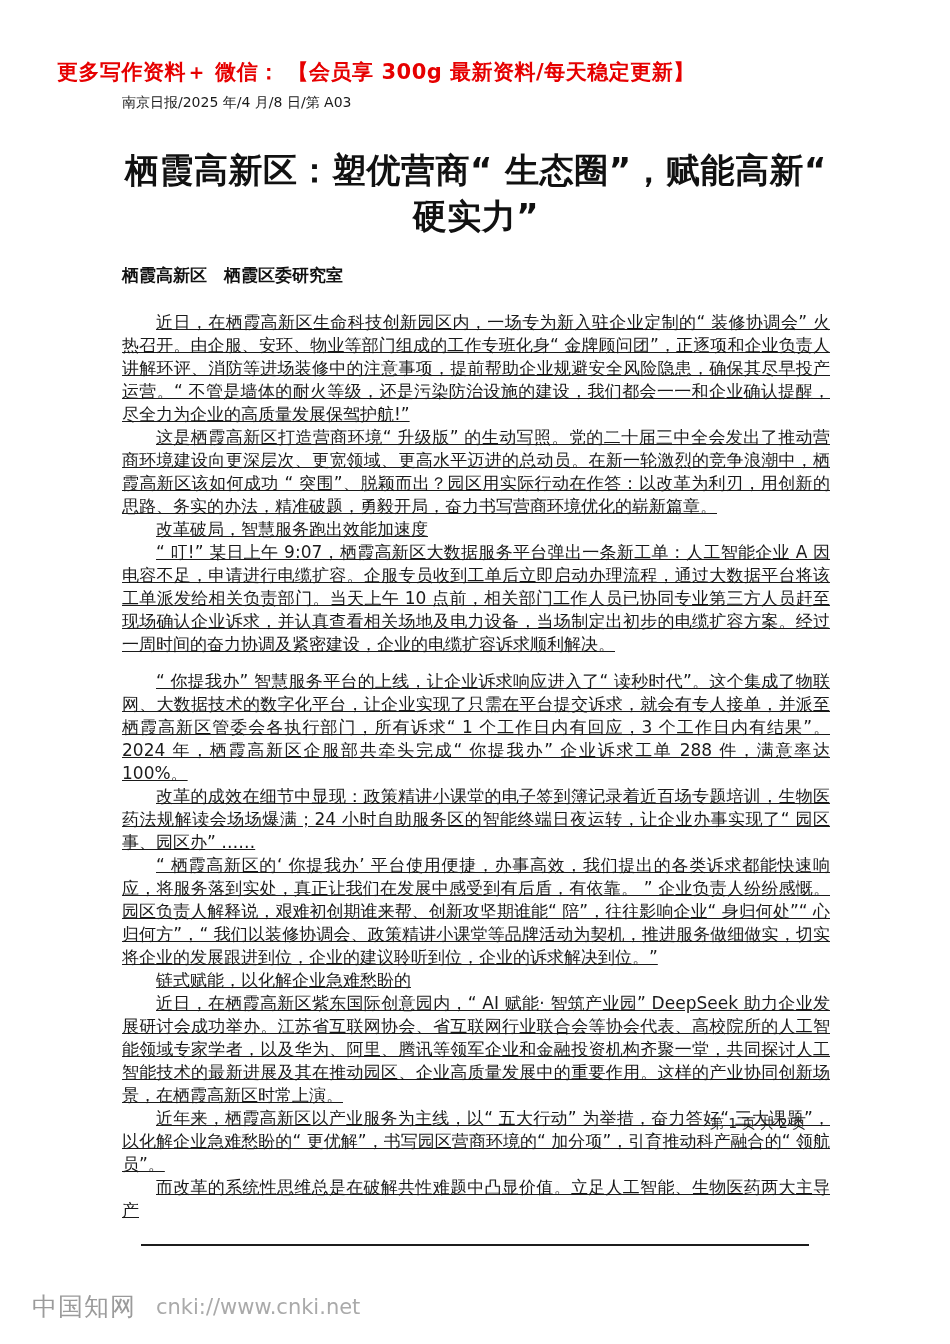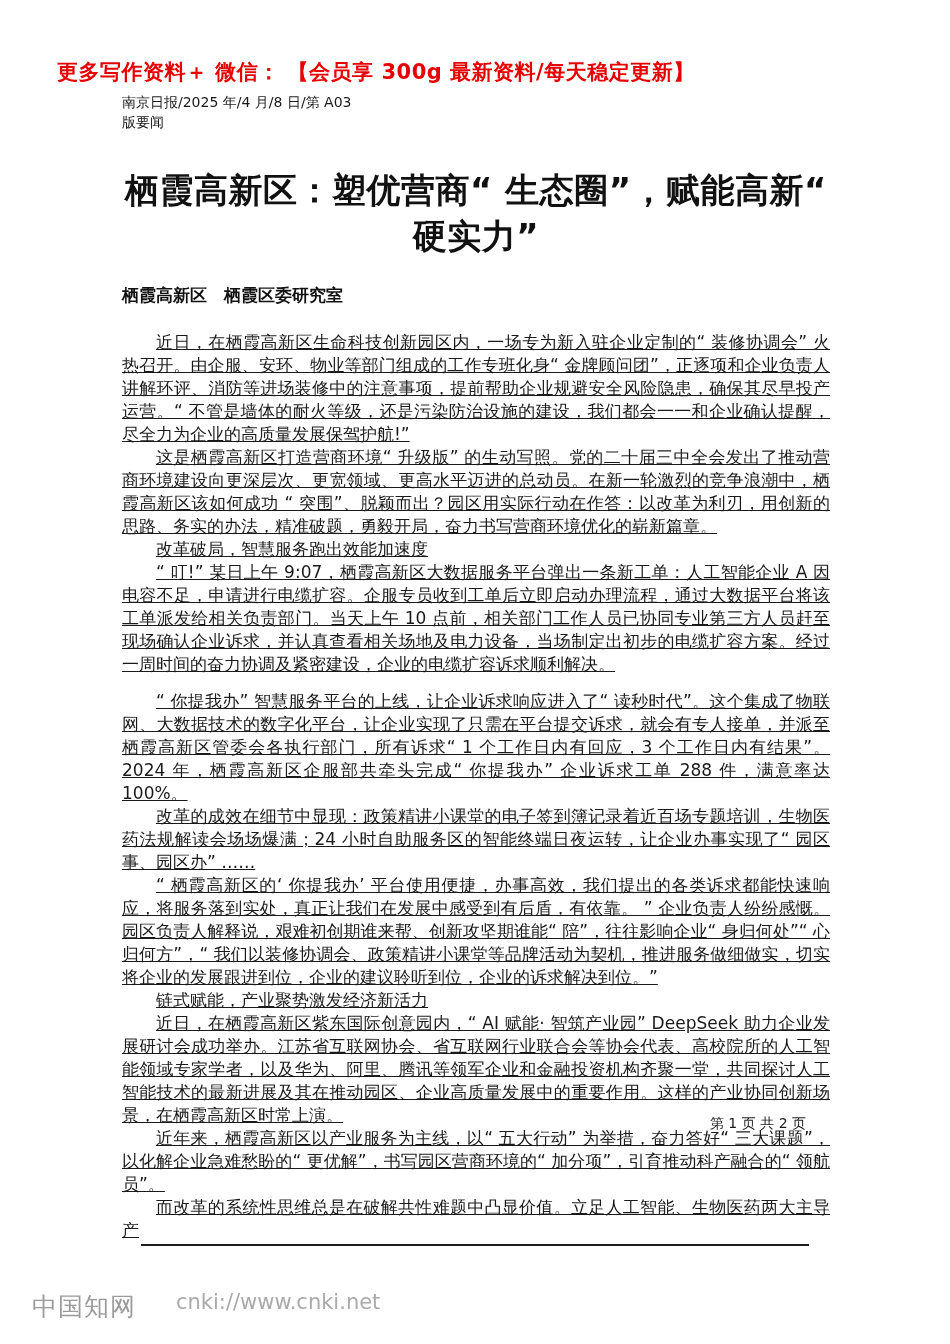--- a/index.html
+++ b/index.html
@@ -74,55 +74,54 @@
     width: 668px;
     height: 2px;
     background: #1c1c1c;
     border: none;
     margin: 0;
   }
   .watermark {
     position: absolute;
     left: 32px; top: 1290px;
     display: flex;
-    align-items: flex-start;
-    gap: 40px;
+    align-items: center;
+    gap: 20px;
   }
   .wm-brand {
     font-size: 25px;
     color: #9b9b9b;
     letter-spacing: 1px;
   }
   .wm-url {
     font-size: 21px;
     color: #aaaaaa;
   }
 </style>
 </head>
 <body>
 
 <div class="promo-banner" style="color: rgb(230, 0, 0);">更多写作资料＋ 微信： 【会员享 300g 最新资料/每天稳定更新】</div>
 
 <div class="doc-column">
   <div class="doc-source">南京日报/2025 年/4 月/8 日/第 A03</div>
-  <div class="doc-source">版要闻</div>
 
   <h1 class="article-title">栖霞高新区：塑优营商“ 生态圈”，赋能高新“ 硬实力”</h1>
 
   <div class="article-byline">栖霞高新区　栖霞区委研究室</div>
 
   <div class="article-body">
       <p>近日，在栖霞高新区生命科技创新园区内，一场专为新入驻企业定制的“ 装修协调会” 火热召开。由企服、安环、物业等部门组成的工作专班化身“ 金牌顾问团”，正逐项和企业负责人讲解环评、消防等进场装修中的注意事项，提前帮助企业规避安全风险隐患，确保其尽早投产运营。“ 不管是墙体的耐火等级，还是污染防治设施的建设，我们都会一一和企业确认提醒，尽全力为企业的高质量发展保驾护航!”</p>
       <p>这是栖霞高新区打造营商环境“ 升级版” 的生动写照。党的二十届三中全会发出了推动营商环境建设向更深层次、更宽领域、更高水平迈进的总动员。在新一轮激烈的竞争浪潮中，栖霞高新区该如何成功 “ 突围”、脱颖而出？园区用实际行动在作答：以改革为利刃，用创新的思路、务实的办法，精准破题，勇毅开局，奋力书写营商环境优化的崭新篇章。</p>
       <p>改革破局，智慧服务跑出效能加速度</p>
       <p>“ 叮!” 某日上午 9:07，栖霞高新区大数据服务平台弹出一条新工单：人工智能企业 A 因电容不足，申请进行电缆扩容。企服专员收到工单后立即启动办理流程，通过大数据平台将该工单派发给相关负责部门。当天上午 10 点前，相关部门工作人员已协同专业第三方人员赶至现场确认企业诉求，并认真查看相关场地及电力设备，当场制定出初步的电缆扩容方案。经过一周时间的奋力协调及紧密建设，企业的电缆扩容诉求顺利解决。</p>
       <p class="space-before">“ 你提我办” 智慧服务平台的上线，让企业诉求响应进入了“ 读秒时代”。这个集成了物联网、大数据技术的数字化平台，让企业实现了只需在平台提交诉求，就会有专人接单，并派至栖霞高新区管委会各执行部门，所有诉求“ 1 个工作日内有回应，3 个工作日内有结果”。2024 年，栖霞高新区企服部共牵头完成“ 你提我办” 企业诉求工单 288 件，满意率达 100%。</p>
       <p>改革的成效在细节中显现：政策精讲小课堂的电子签到簿记录着近百场专题培训，生物医药法规解读会场场爆满；24 小时自助服务区的智能终端日夜运转，让企业办事实现了“ 园区事、园区办” ……</p>
       <p>“ 栖霞高新区的‘ 你提我办’ 平台使用便捷，办事高效，我们提出的各类诉求都能快速响应，将服务落到实处，真正让我们在发展中感受到有后盾，有依靠。 ” 企业负责人纷纷感慨。园区负责人解释说，艰难初创期谁来帮、创新攻坚期谁能“ 陪”，往往影响企业“ 身归何处”“ 心归何方”，“ 我们以装修协调会、政策精讲小课堂等品牌活动为契机，推进服务做细做实，切实将企业的发展跟进到位，企业的建议聆听到位，企业的诉求解决到位。”</p>
-      <p>链式赋能，产业聚势激发经济新活力</p>
+      <p>链式赋能，以化解企业急难愁盼的</p>
       <p>近日，在栖霞高新区紫东国际创意园内，“ AI 赋能· 智筑产业园” DeepSeek 助力企业发展研讨会成功举办。江苏省互联网协会、省互联网行业联合会等协会代表、高校院所的人工智能领域专家学者，以及华为、阿里、腾讯等领军企业和金融投资机构齐聚一堂，共同探讨人工智能技术的最新进展及其在推动园区、企业高质量发展中的重要作用。这样的产业协同创新场景，在栖霞高新区时常上演。</p>
       <p>近年来，栖霞高新区以产业服务为主线，以“ 五大行动” 为举措，奋力答好“ 三大课题”，以化解企业急难愁盼的“ 更优解”，书写园区营商环境的“ 加分项”，引育推动科产融合的“ 领航员”。</p>
       <p>而改革的系统性思维总是在破解共性难题中凸显价值。立足人工智能、生物医药两大主导产</p>
     </div>
 </div>
 
 <div class="page-number">第 1 页 共 2 页</div>
 
 <div class="bottom-rule"></div>
 

